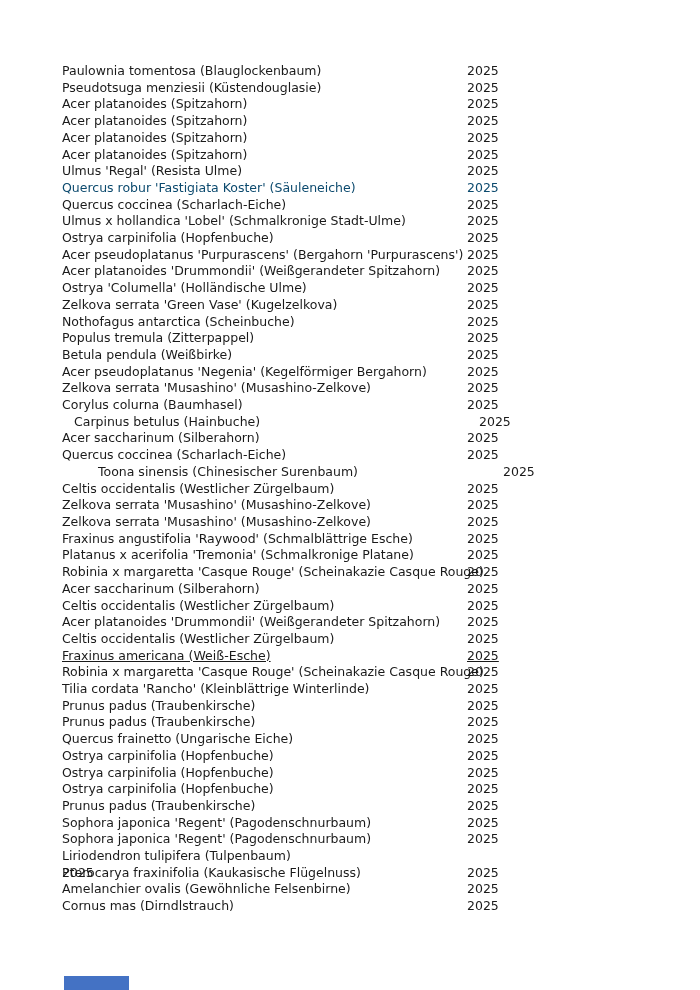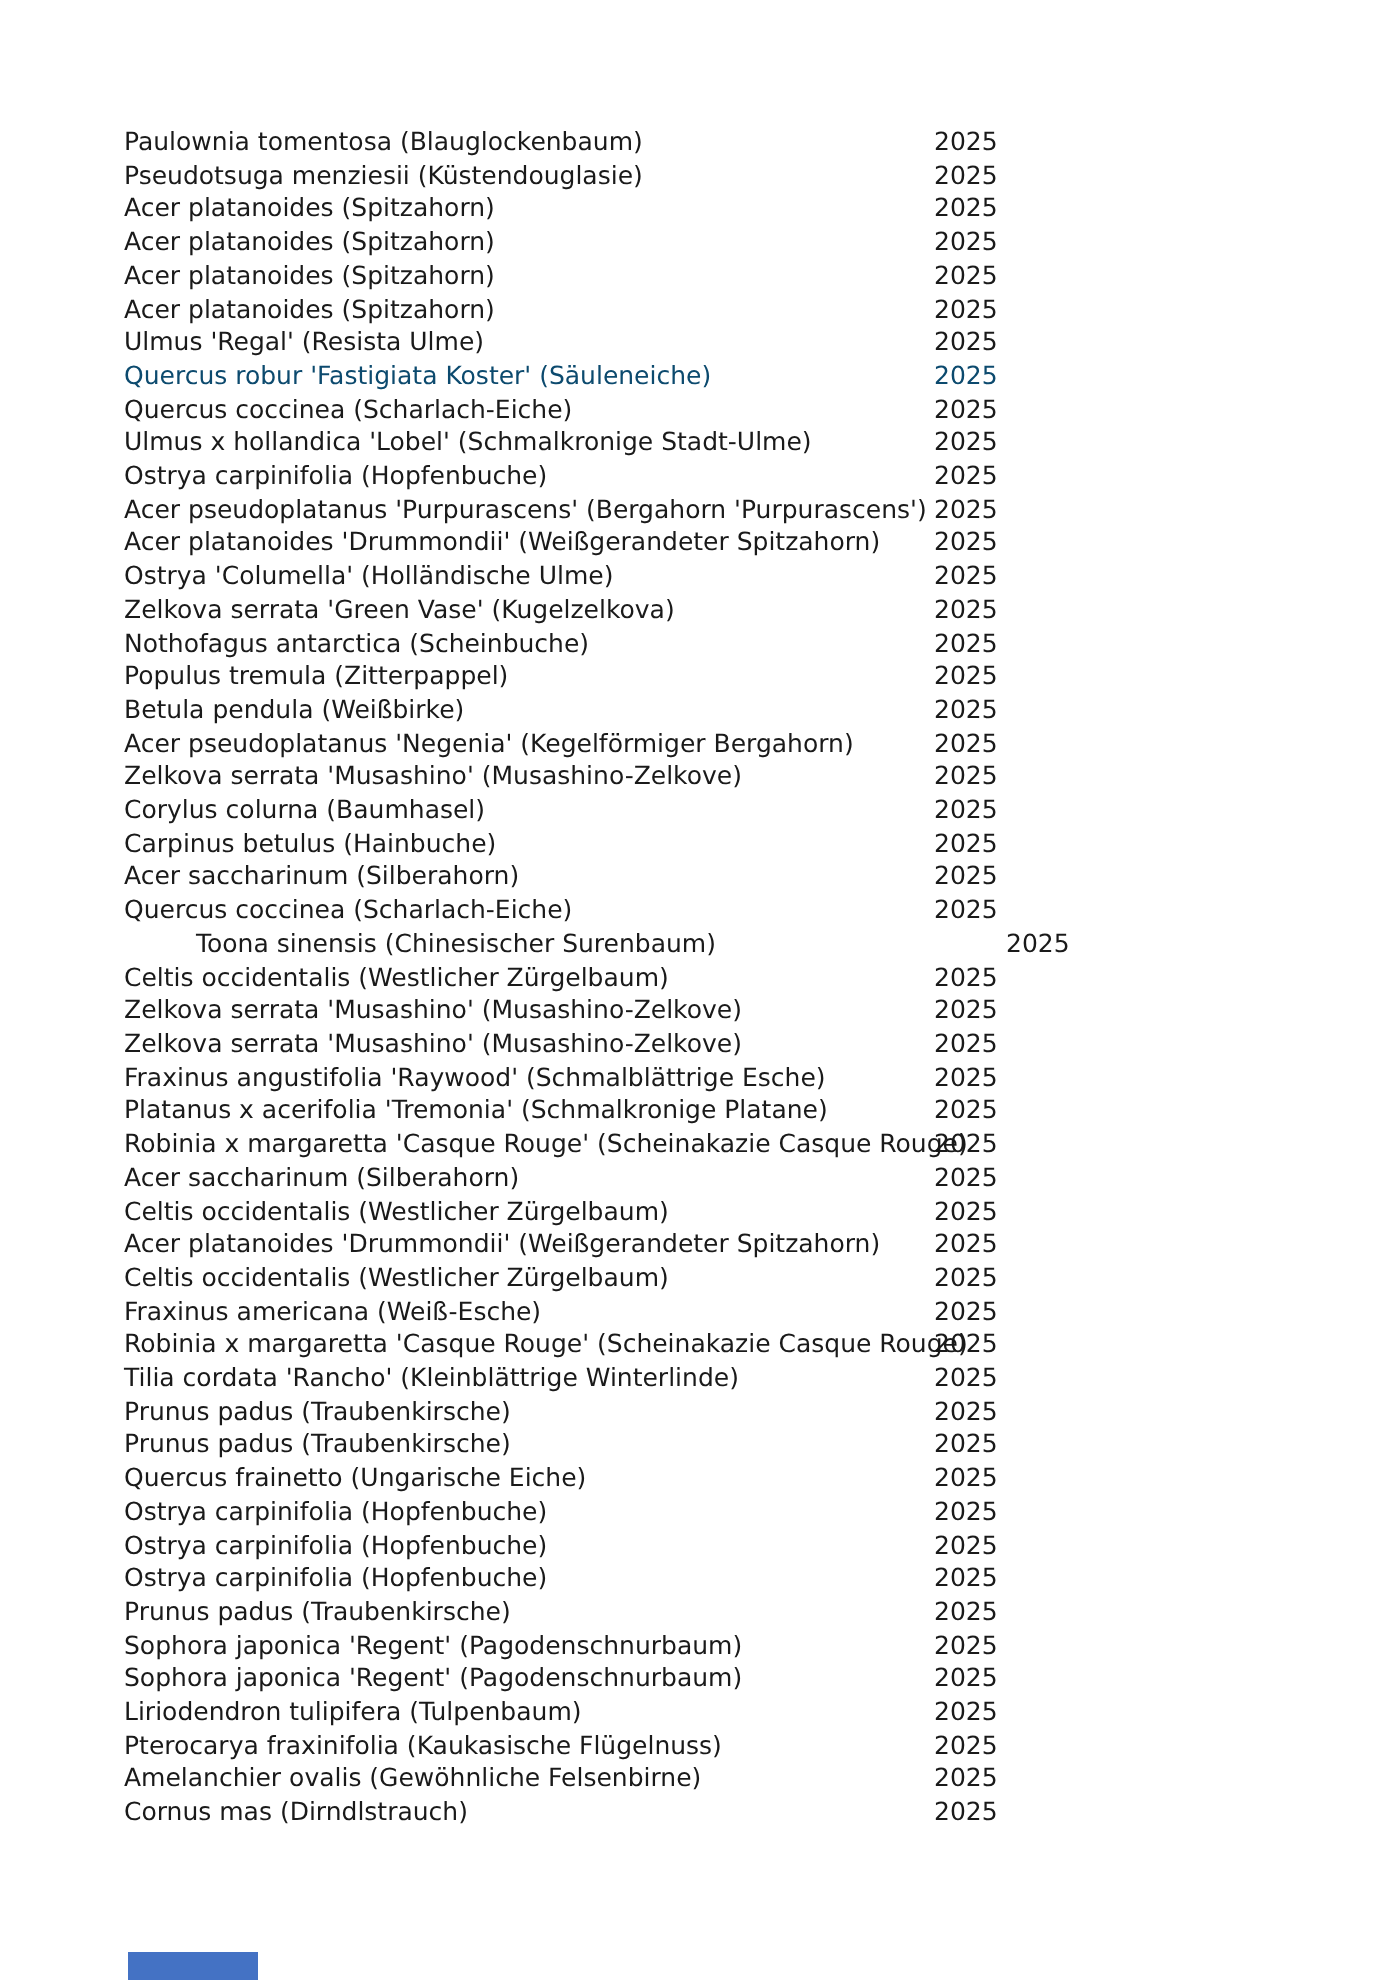--- a/index.html
+++ b/index.html
@@ -152,21 +152,21 @@
     <div class="row" style="color: rgb(26, 26, 26);">
       <span class="name">Zelkova serrata 'Musashino' (Musashino-Zelkove)</span>
       <span class="year">2025</span>
     </div>
 
     <div class="row" style="color: rgb(26, 26, 26);">
       <span class="name">Corylus colurna (Baumhasel)</span>
       <span class="year">2025</span>
     </div>
 
-    <div class="row" style="color: rgb(26, 26, 26);">
+    <div class="row" style="color: rgb(26, 26, 26); margin-left: 12px;">
       <span class="name">Carpinus betulus (Hainbuche)</span>
       <span class="year">2025</span>
     </div>
 
     <div class="row" style="color: rgb(26, 26, 26);">
       <span class="name">Acer saccharinum (Silberahorn)</span>
       <span class="year">2025</span>
     </div>
 
     <div class="row" style="color: rgb(26, 26, 26);">
@@ -222,21 +222,21 @@
     <div class="row" style="color: rgb(26, 26, 26);">
       <span class="name">Acer platanoides 'Drummondii' (Weißgerandeter Spitzahorn)</span>
       <span class="year">2025</span>
     </div>
 
     <div class="row" style="color: rgb(26, 26, 26);">
       <span class="name">Celtis occidentalis (Westlicher Zürgelbaum)</span>
       <span class="year">2025</span>
     </div>
 
-    <div class="row" style="color: rgb(26, 26, 26);">
+    <div class="row" style="color: rgb(26, 26, 26); text-decoration: underline;">
       <span class="name">Fraxinus americana (Weiß-Esche)</span>
       <span class="year">2025</span>
     </div>
 
     <div class="row" style="color: rgb(26, 26, 26);">
       <span class="name">Robinia x margaretta 'Casque Rouge' (Scheinakazie Casque Rouge)</span>
       <span class="year">2025</span>
     </div>
 
     <div class="row" style="color: rgb(26, 26, 26);">
@@ -282,21 +282,21 @@
     <div class="row" style="color: rgb(26, 26, 26);">
       <span class="name">Sophora japonica 'Regent' (Pagodenschnurbaum)</span>
       <span class="year">2025</span>
     </div>
 
     <div class="row" style="color: rgb(26, 26, 26);">
       <span class="name">Sophora japonica 'Regent' (Pagodenschnurbaum)</span>
       <span class="year">2025</span>
     </div>
 
-    <div class="row" style="color: rgb(26, 26, 26);">
+    <div class="row" style="color: rgb(26, 26, 26); flex-direction: column;">
       <span class="name">Liriodendron tulipifera (Tulpenbaum)</span>
       <span class="year">2025</span>
     </div>
 
     <div class="row" style="color: rgb(26, 26, 26);">
       <span class="name">Pterocarya fraxinifolia (Kaukasische Flügelnuss)</span>
       <span class="year">2025</span>
     </div>
 
     <div class="row" style="color: rgb(26, 26, 26);">

